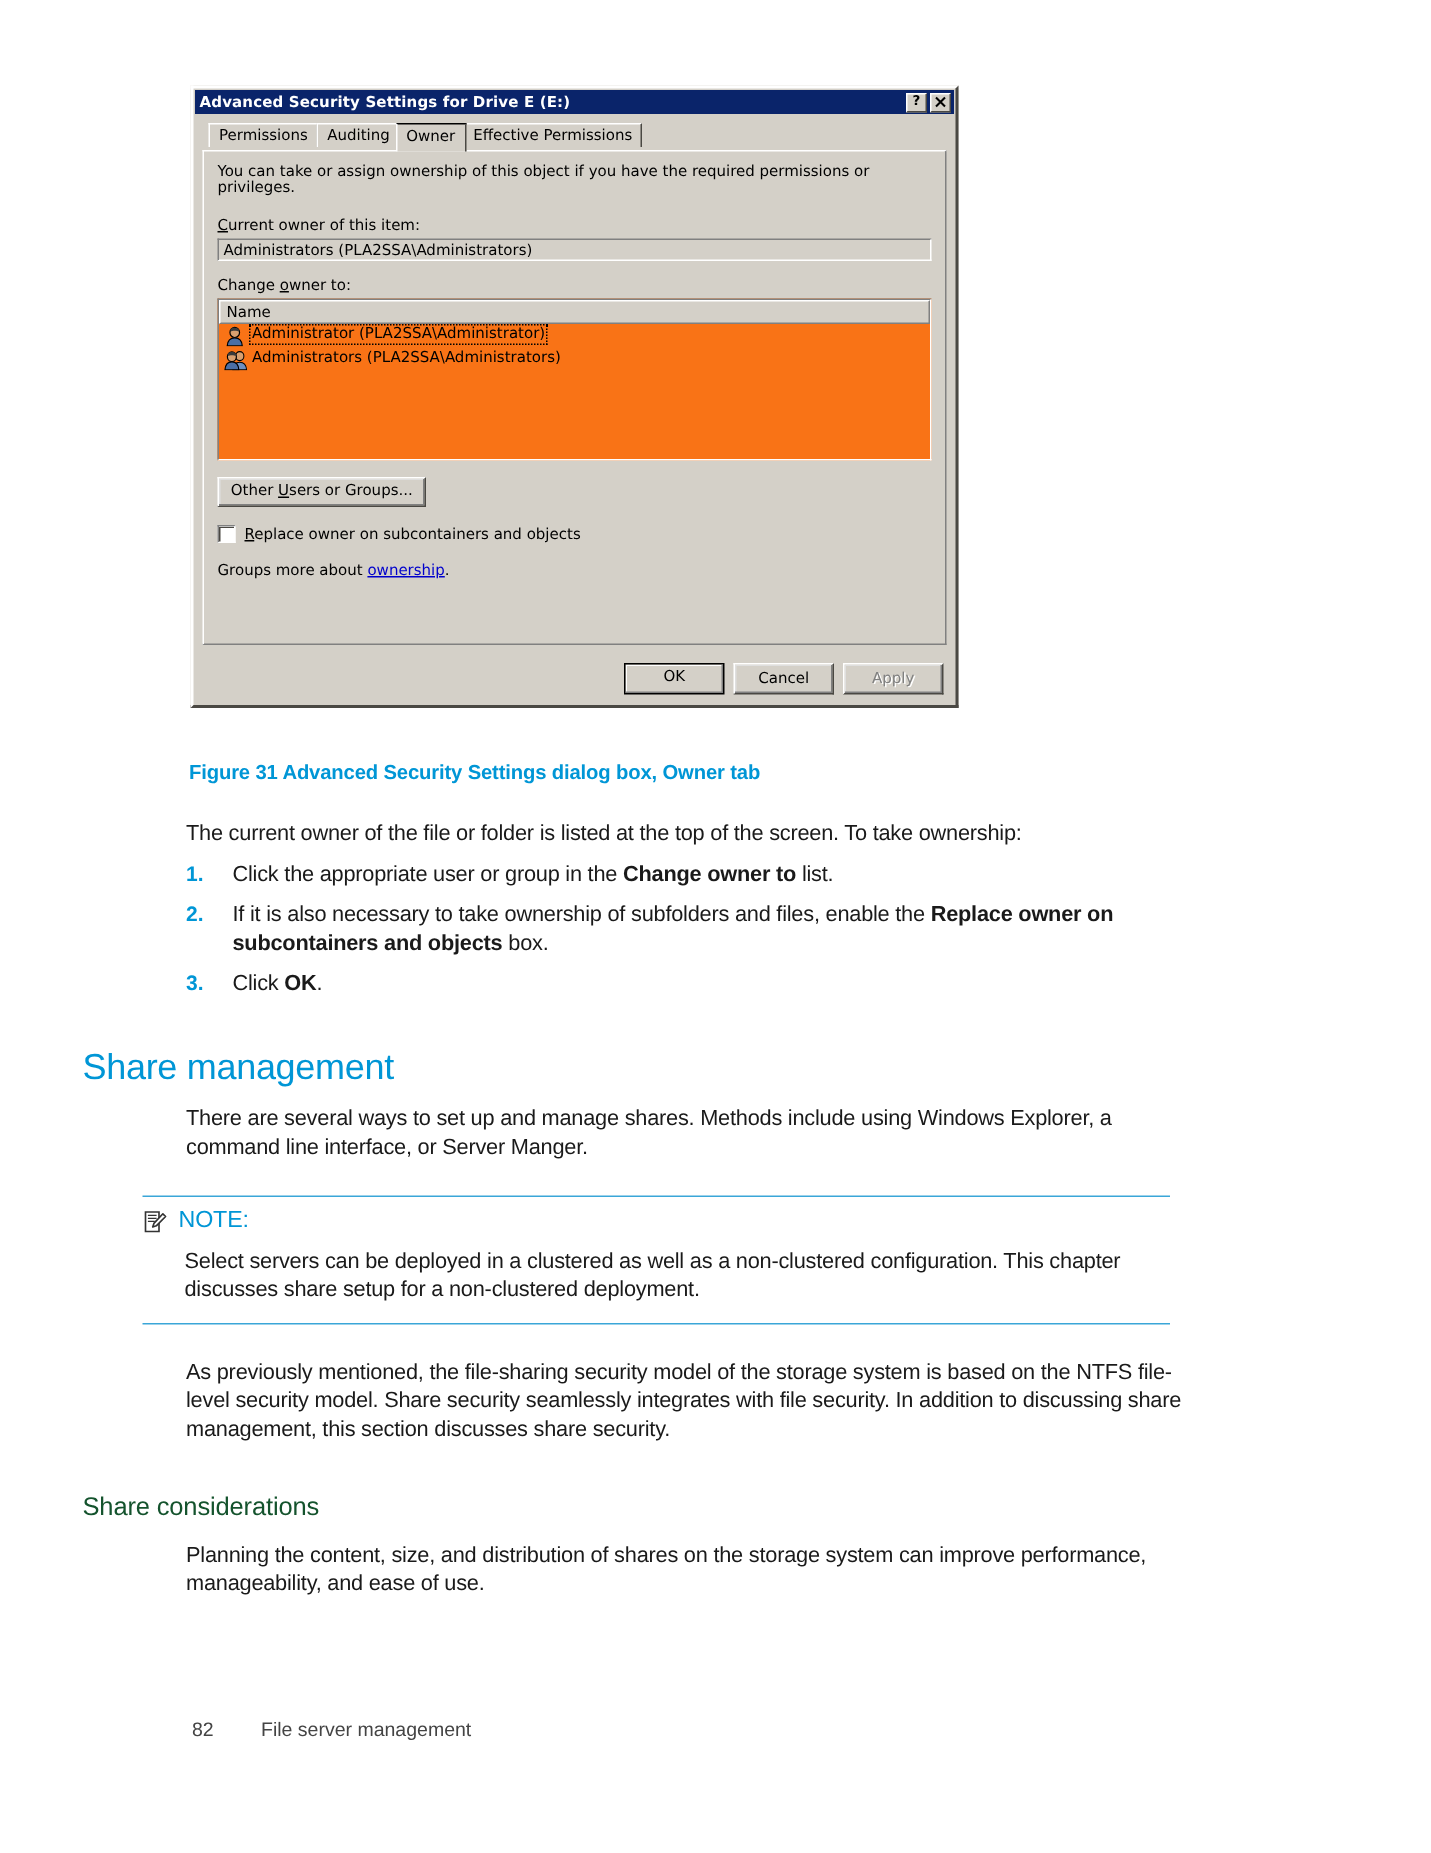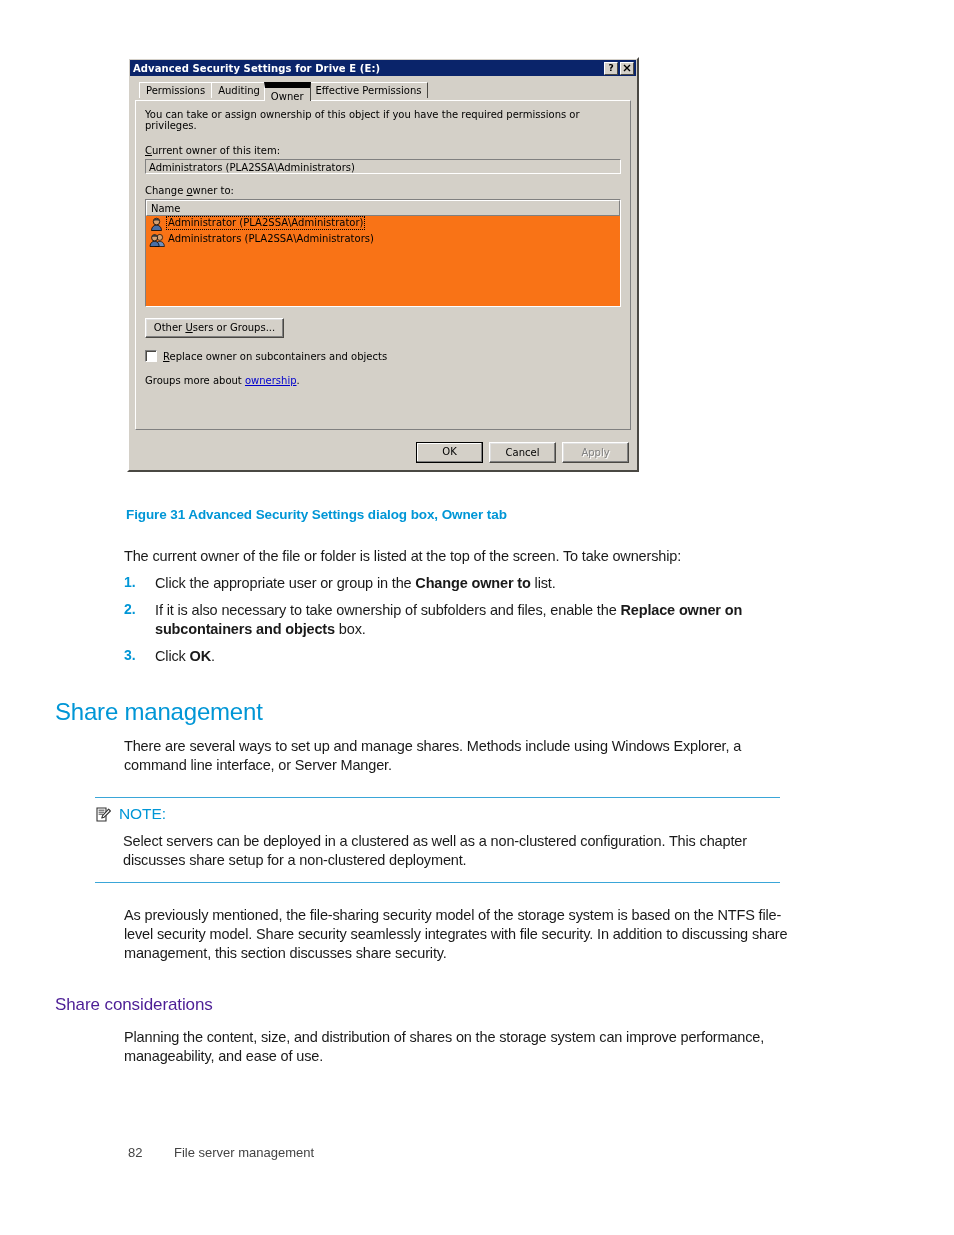--- a/index.html
+++ b/index.html
@@ -88,21 +88,21 @@
     box-sizing: border-box;
     height: 16px;
     cursor: default;
   }
   .tab.active {
     height: 19px;
     padding-top: 3px;
     margin: 0 -2px -1px -2px;
     position: relative;
     z-index: 3;
-    border-top: 6px solid #000000;
+    border-top: 1px solid #000000;
     border-left: 1px solid #ffffff;
     border-right: 1px solid #4a4843;
     background: #d4d0c8;
   }
   .tab-panel {
     border-top: 1px solid #ffffff;
     border-left: 1px solid #ffffff;
     border-right: 1px solid #808080;
     border-bottom: 1px solid #808080;
     padding: 8px 9px 9px 9px;
@@ -250,21 +250,21 @@
     left: 55px;
     font-size: 24px;
     color: #0096d6;
     font-weight: normal;
     letter-spacing: -0.2px;
   }
   .h2 {
     position: absolute;
     left: 55px;
     font-size: 17px;
-    color: #4c1d95;
+    color: #14532d;
     font-weight: normal;
     letter-spacing: -0.1px;
   }
 
   .note-box { position: absolute; left: 95px; top: 797px; width: 685px; }
   .note-rule { height: 1px; background: #3aa6d8; width: 100%; }
   .note-head { display: flex; align-items: center; margin: 7px 0 9px 0; }
   .note-icon { width: 17px; height: 17px; margin-right: 7px; flex: 0 0 17px; }
   .note-title { color: #0096d6; font-size: 15.5px; letter-spacing: -0.1px; }
   .note-body {

